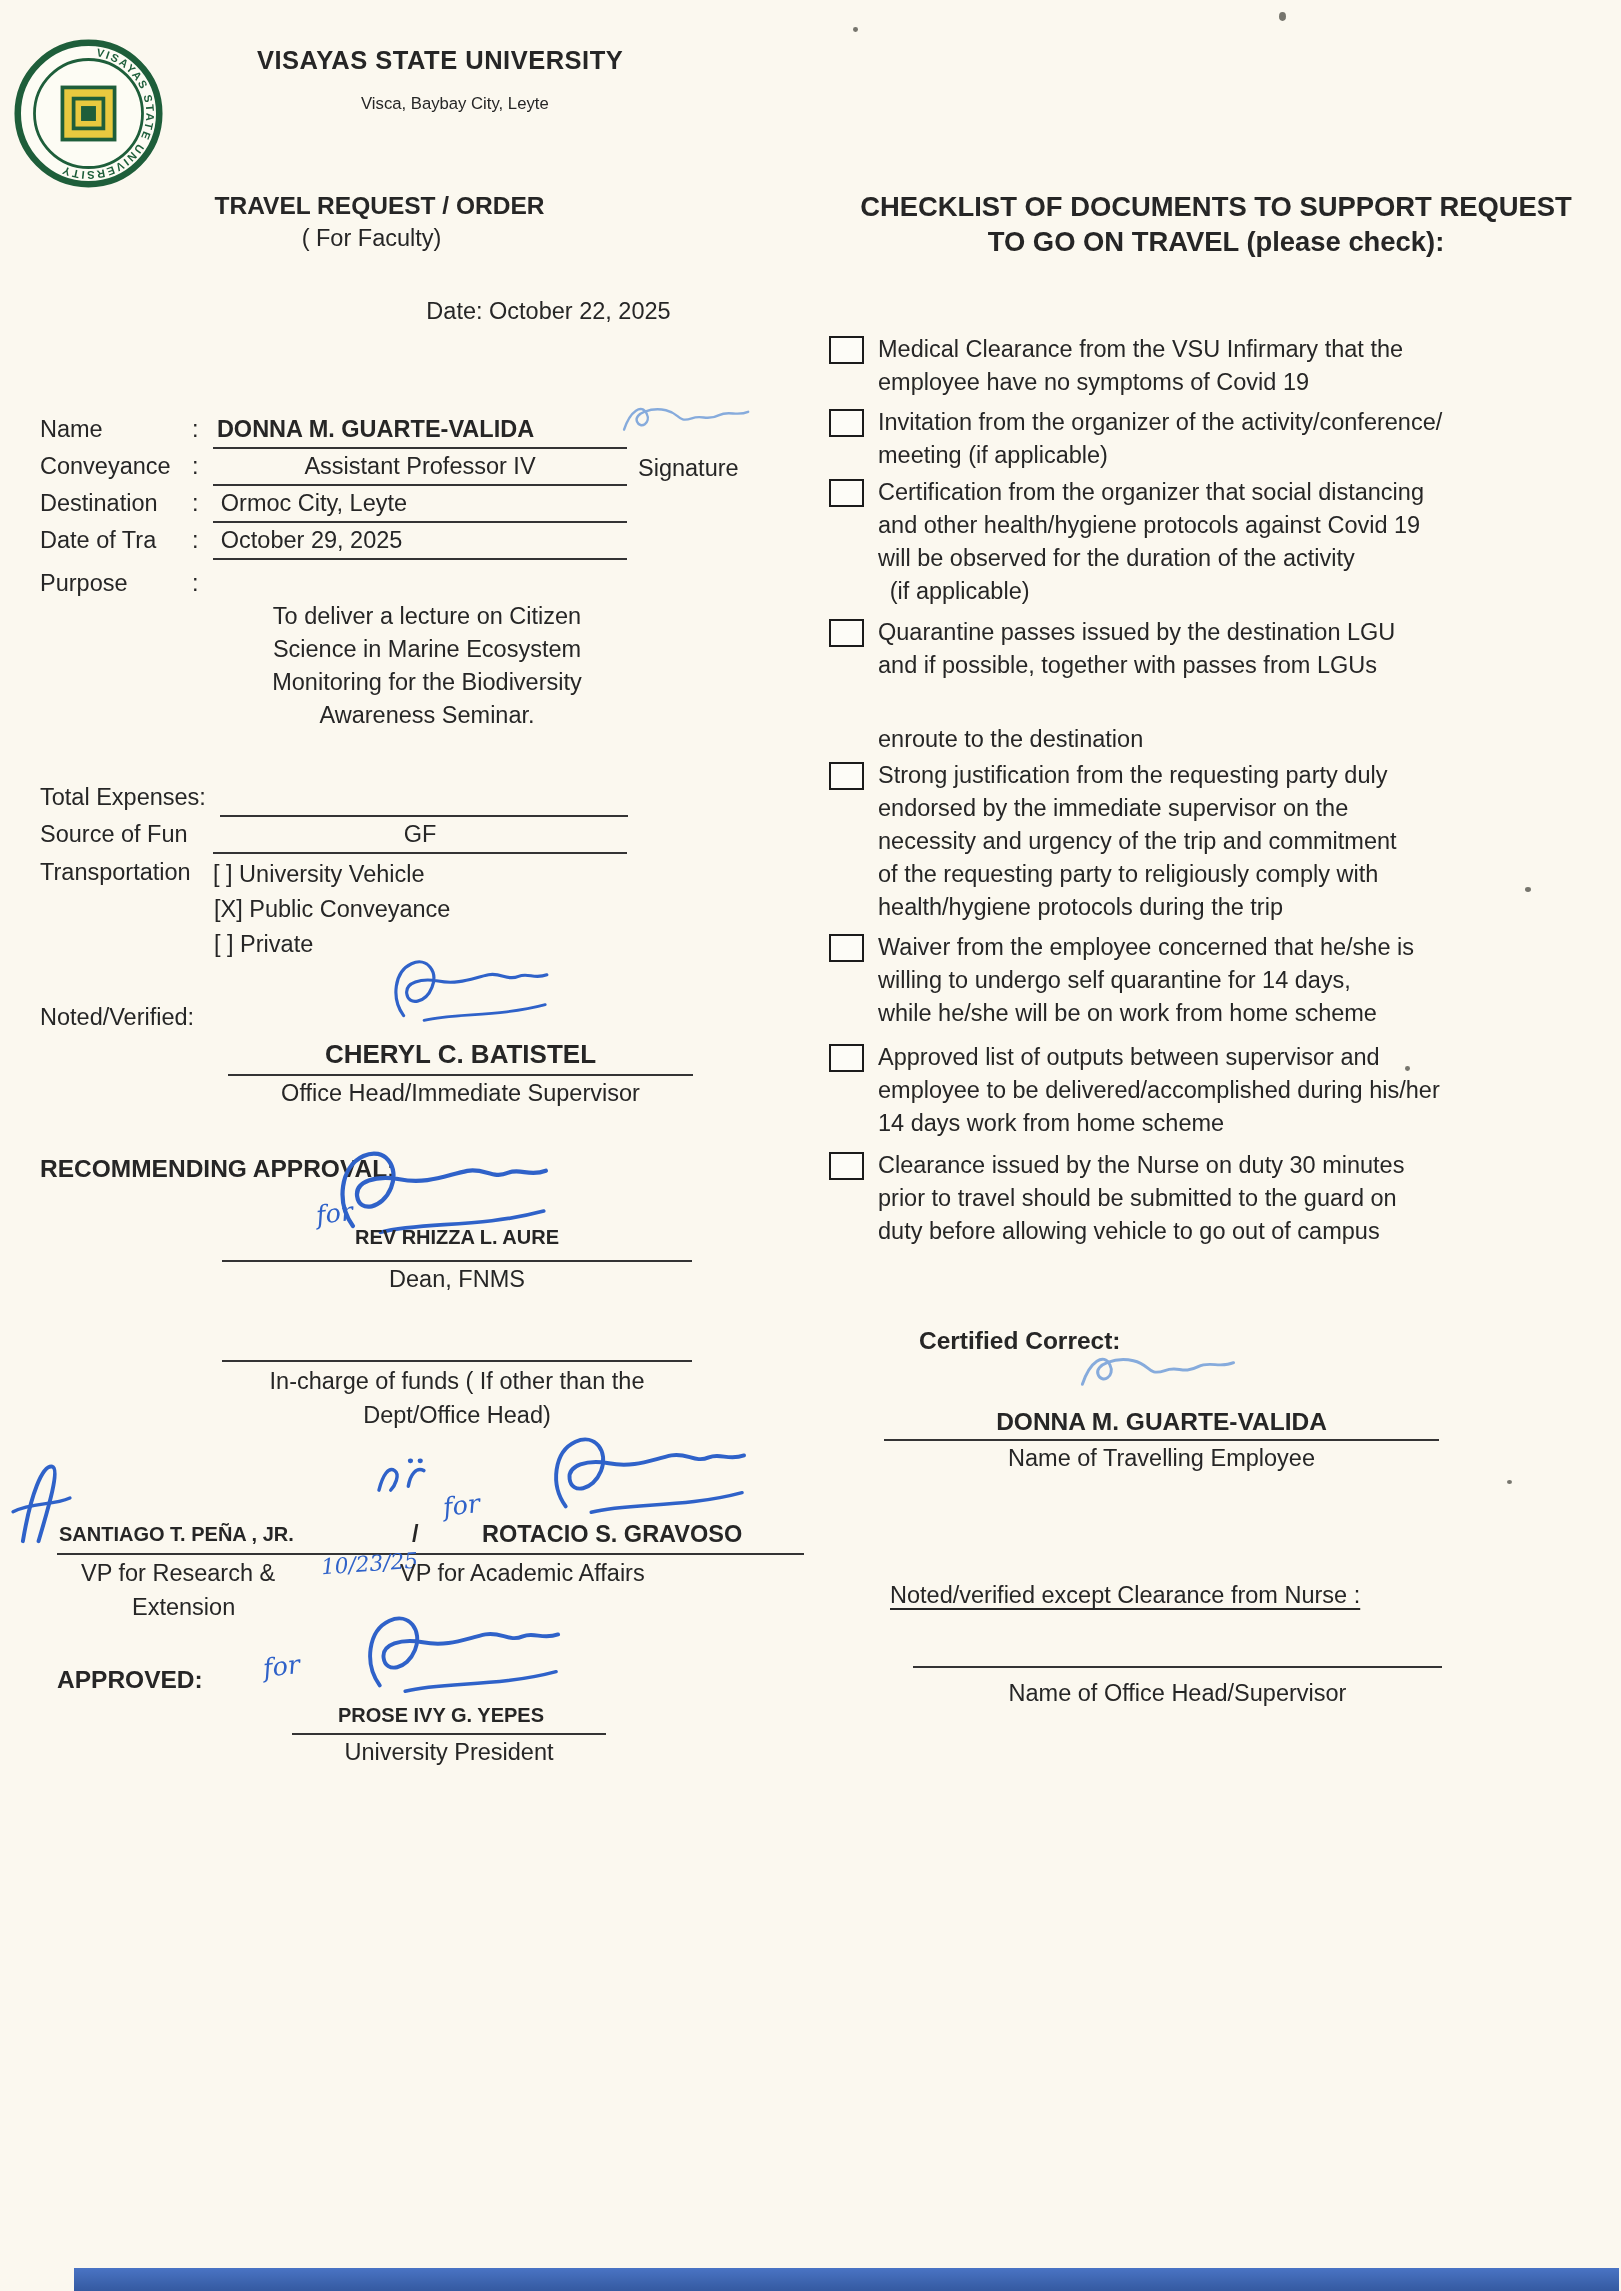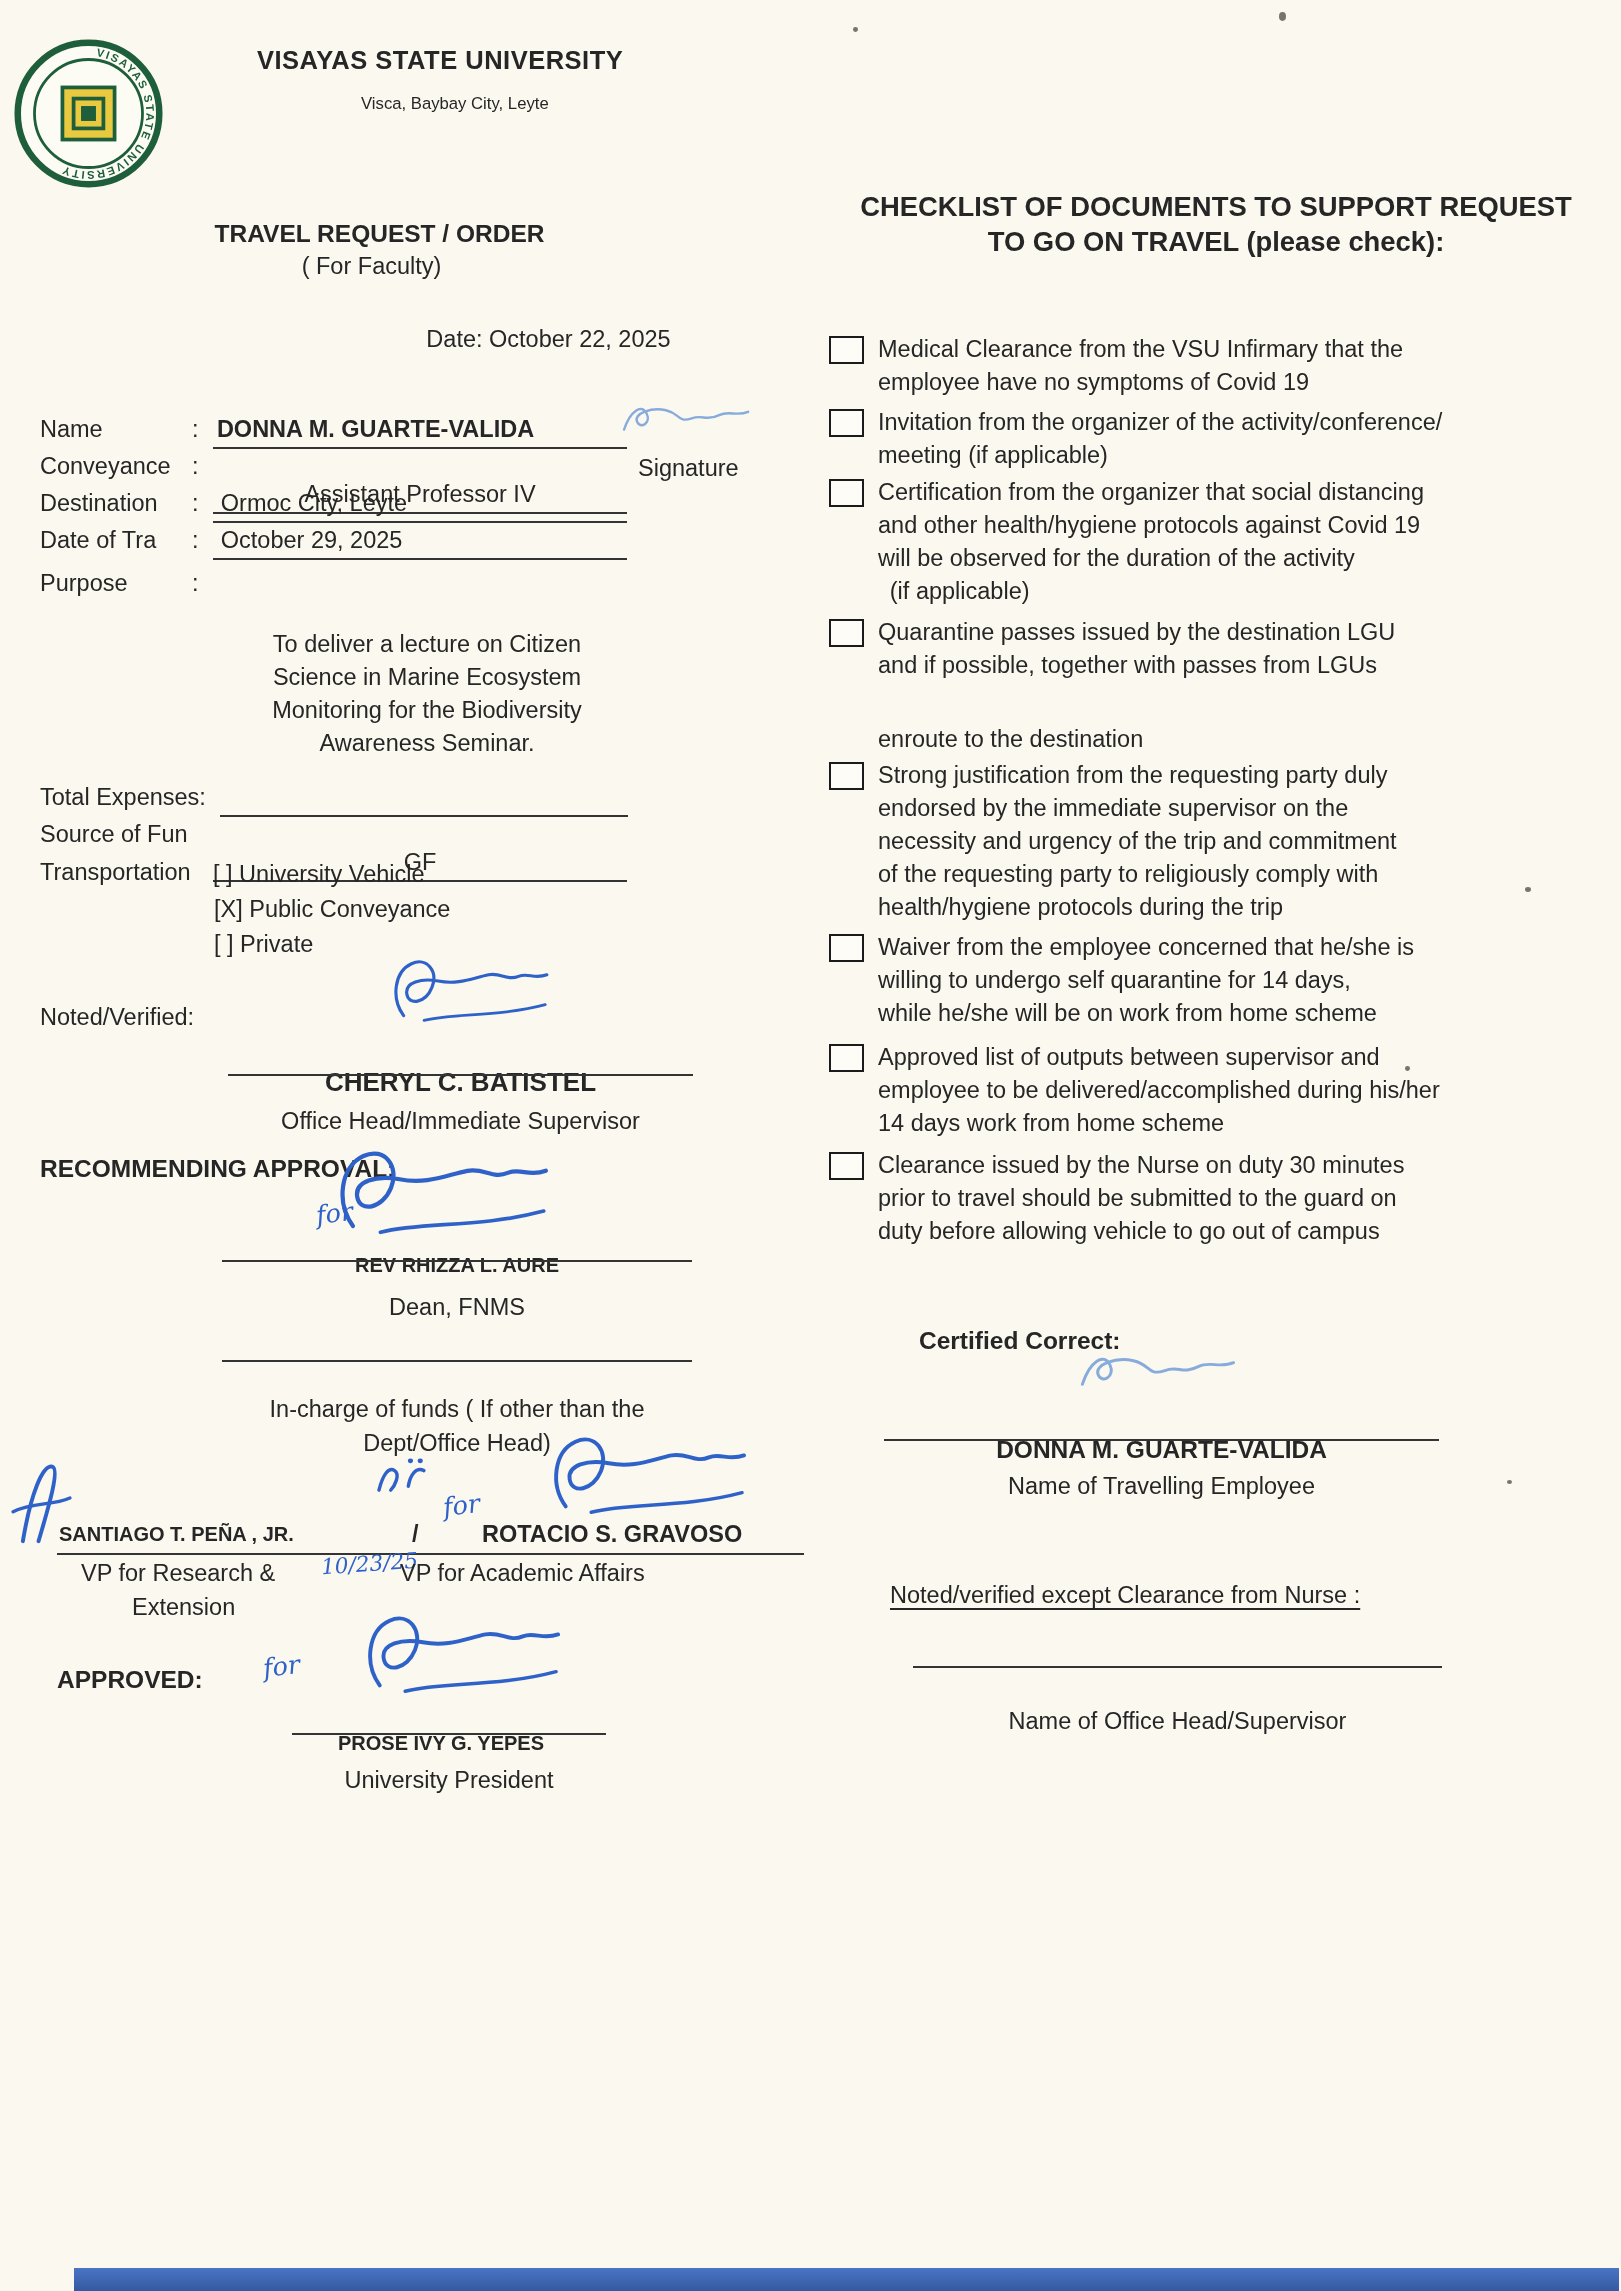--- a/index.html
+++ b/index.html
@@ -2,21 +2,21 @@
 <html><head>
 <meta charset="utf-8">
 <title>Document</title>
 <style>
   html,body{margin:0;padding:0;}
   body{width:1621px;height:2292px;background:#e8e4d8;}
   .page{position:relative;width:1621px;height:2292px;background:#fbf8ef;overflow:hidden;
         font-family:"Liberation Sans","DejaVu Sans",sans-serif;color:#262626;}
   .t{position:absolute;white-space:nowrap;font-size:23.5px;line-height:31px;}
   .b{font-weight:bold;}
-  .c{text-align:center;margin-top:28px;}
+  .c{text-align:center;}
   .row{position:absolute;left:40px;width:765px;height:37px;}
   .row .lbl{position:absolute;left:0;top:0;font-size:23.5px;white-space:nowrap;}
   .row .cln{position:absolute;left:152px;top:0;font-size:23.5px;}
   .row .val{position:absolute;left:173px;top:-3.9px;width:414px;height:37px;box-sizing:border-box;
             border-bottom:2px solid #343434;font-size:23.5px;padding-top:3.9px;white-space:nowrap;}
   .val-bold{font-weight:bold;font-size:24.5px;padding-left:3.9px;}
   .hline{position:absolute;border-top:2px solid #343434;height:0;}
   .ck-item{position:absolute;left:829px;width:765px;}
   .ckbox{position:absolute;left:0;top:2.9px;width:31px;height:24.5px;border:2.9px solid #1b1b1b;
          background:rgba(255,255,255,0.5);}

